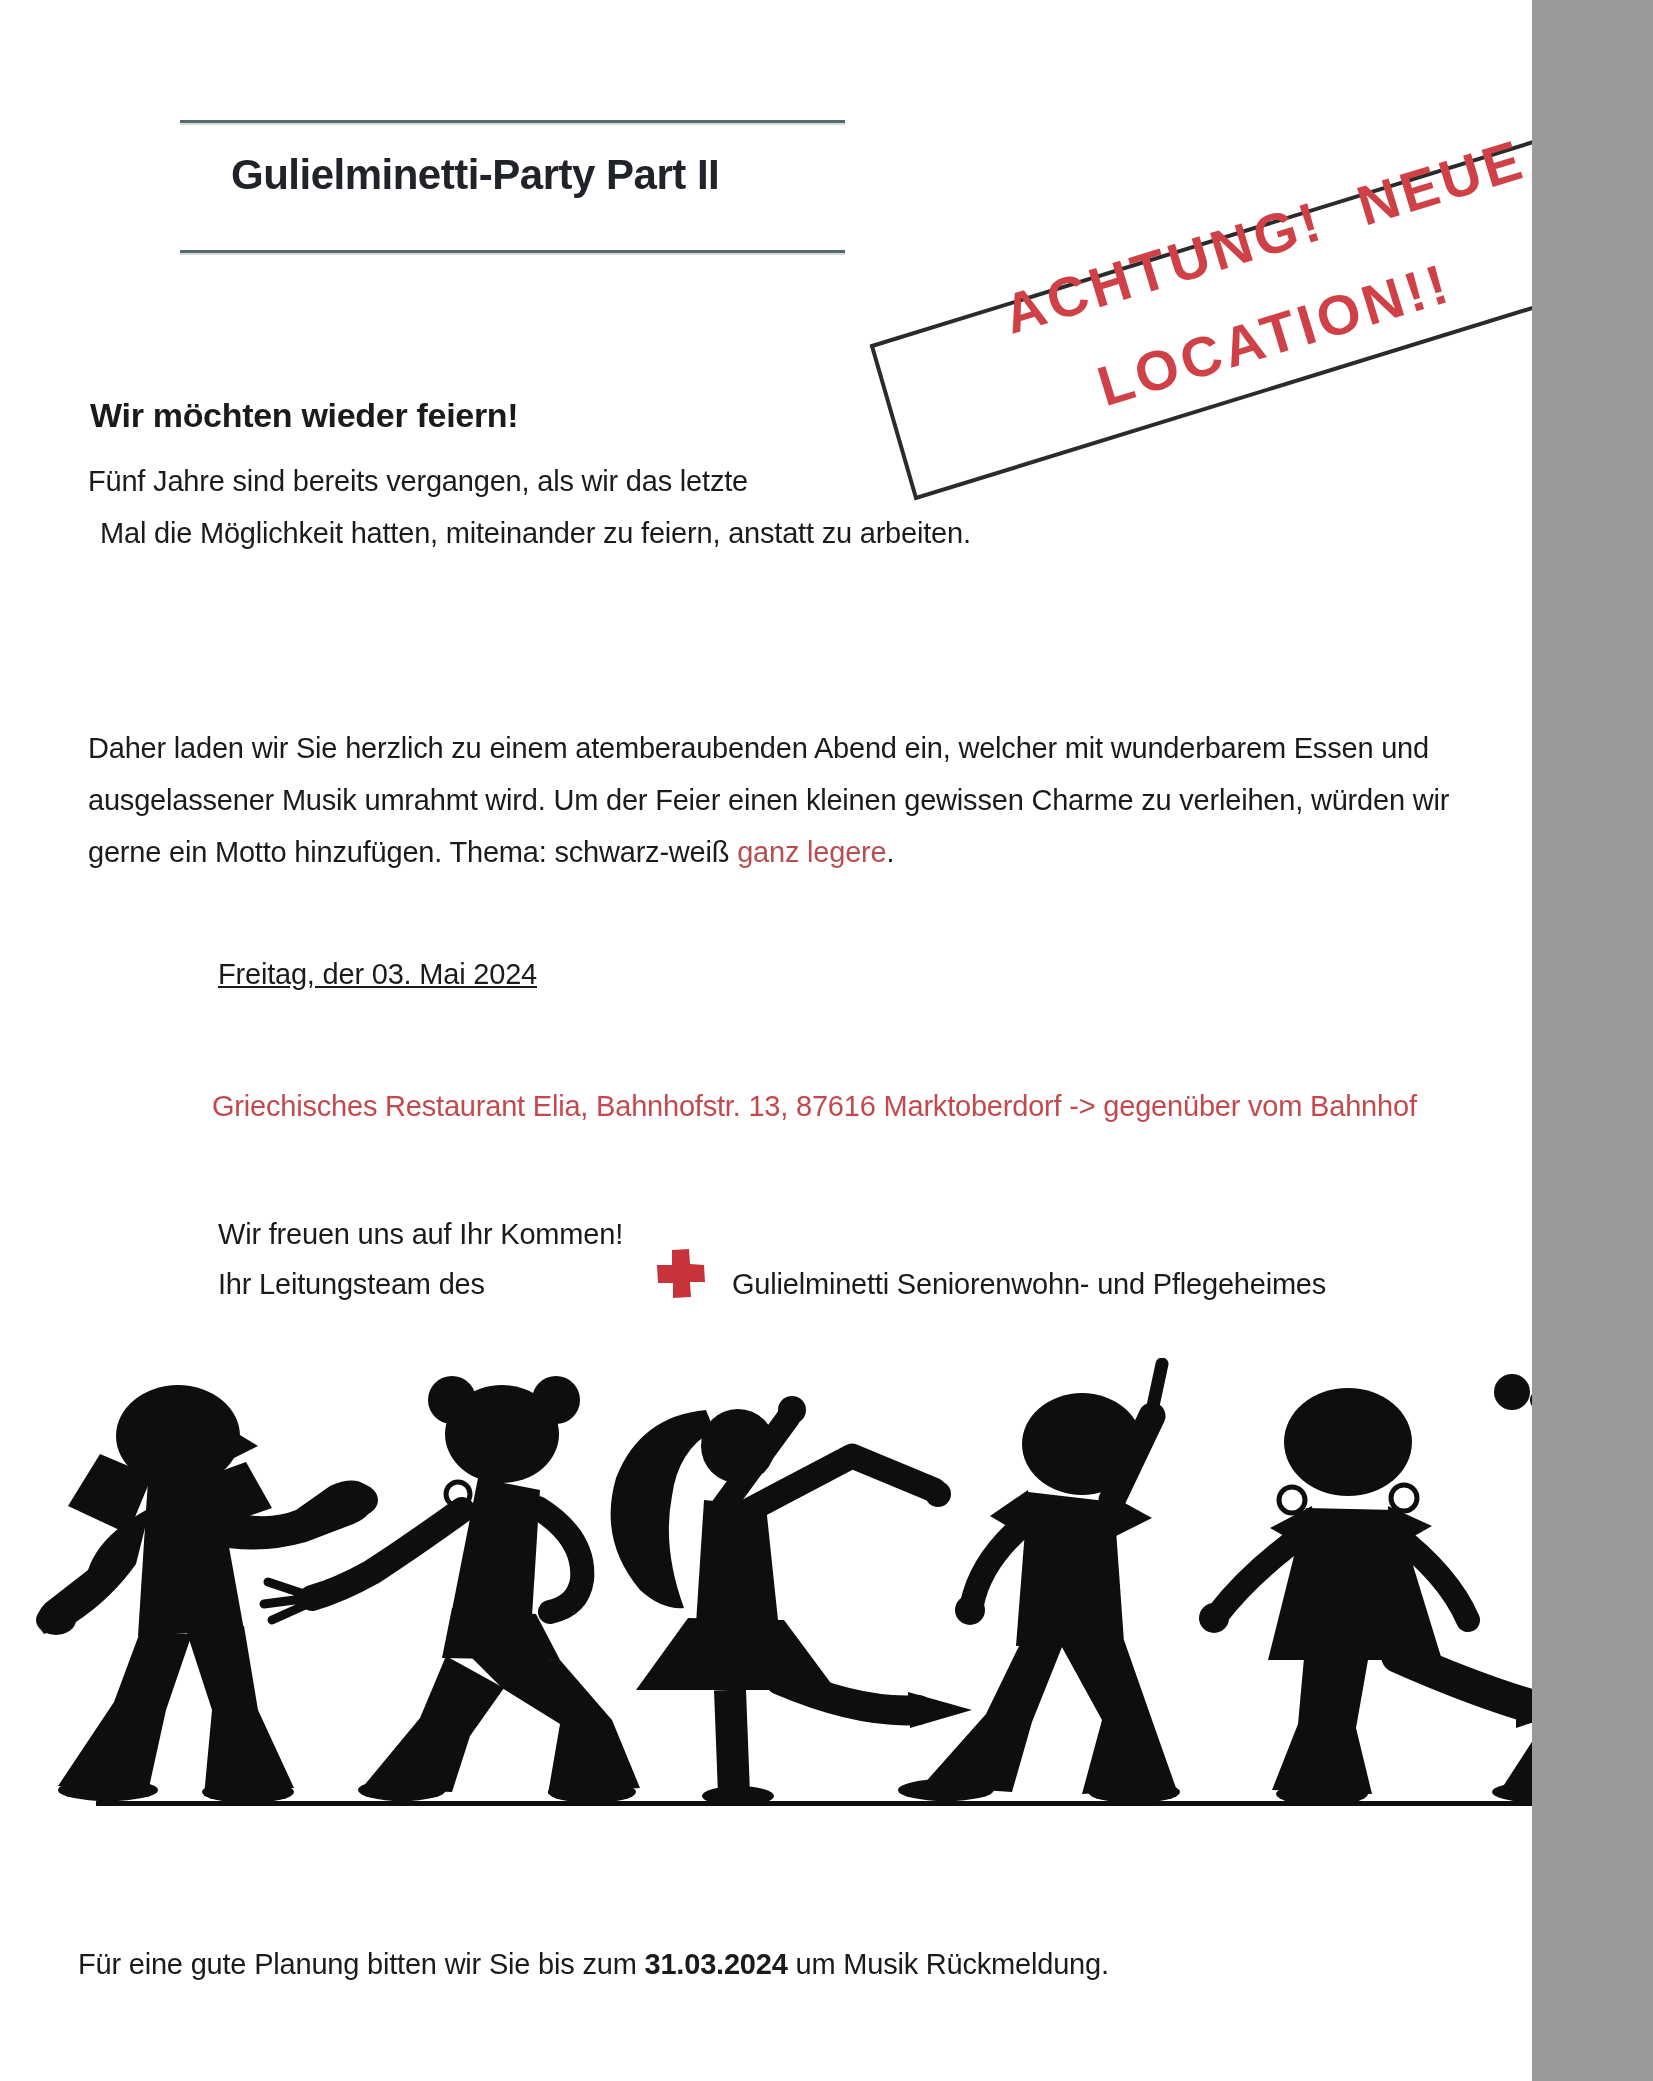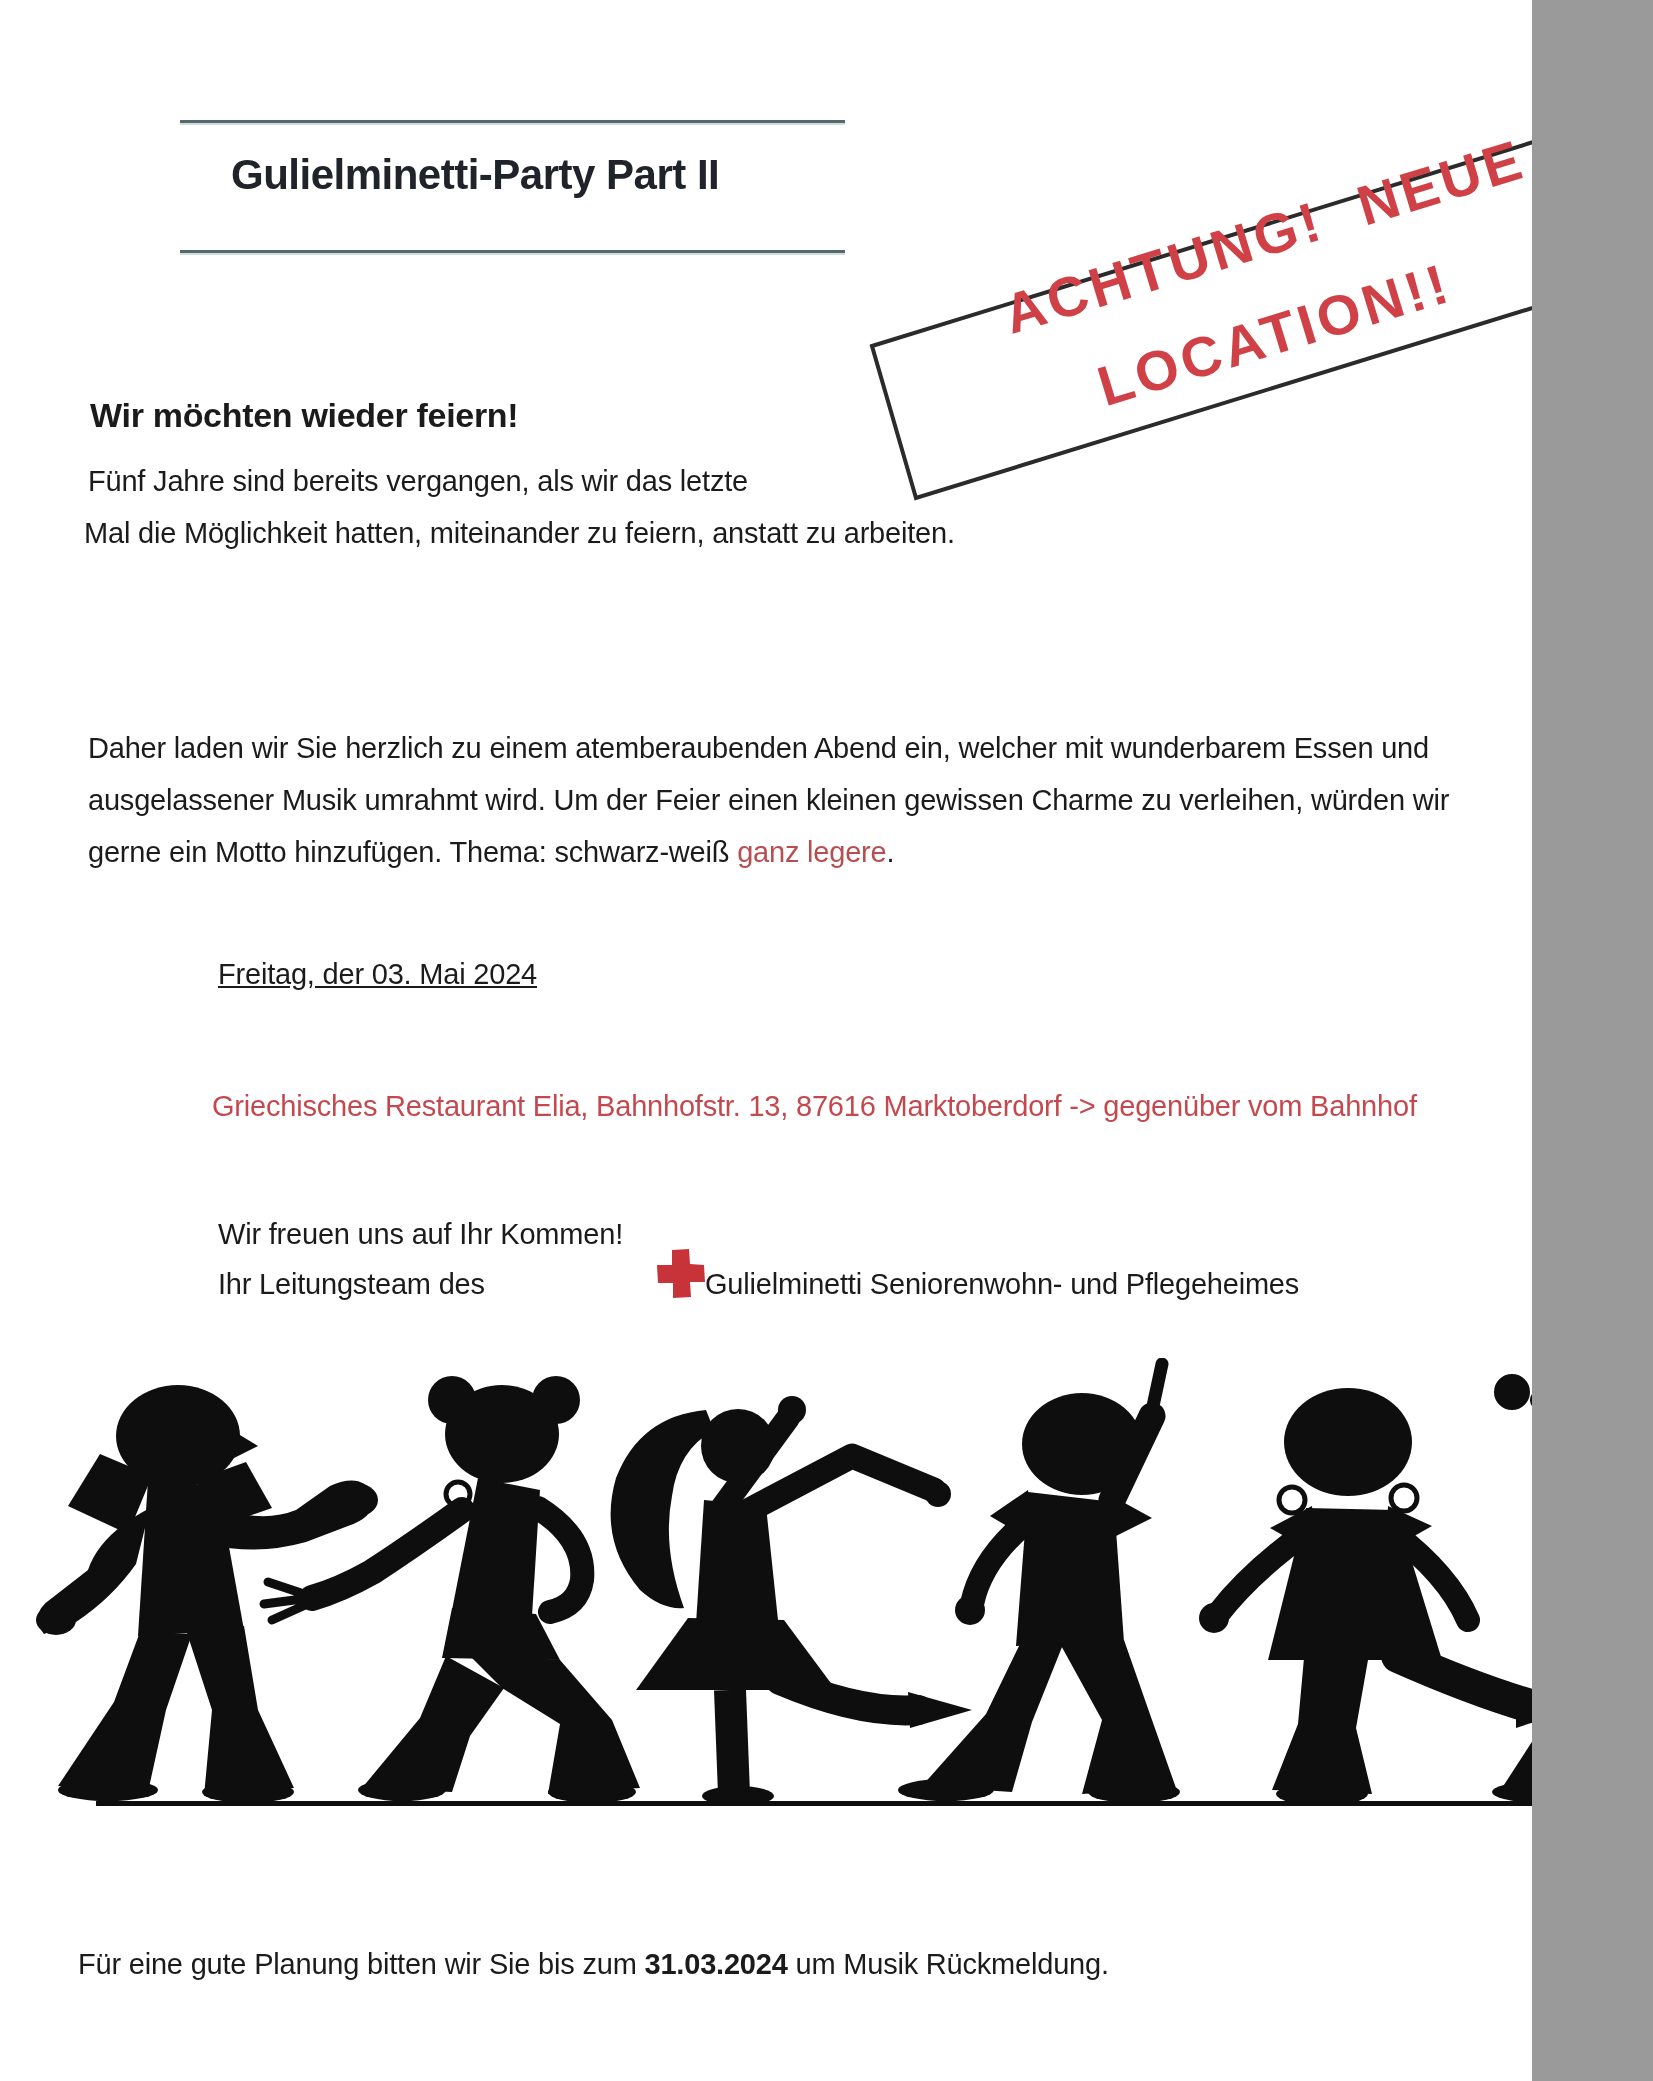--- a/index.html
+++ b/index.html
@@ -41,40 +41,40 @@
 
   <svg class="abs stamp-svg" style="left:850px;top:95px;" width="810" height="470" viewBox="0 0 810 470">
     <polygon points="22,251 771,20 799,177 66,403" fill="none" stroke="#2b2b2b" stroke-width="4"></polygon>
     <text x="420" y="160" text-anchor="middle" xml:space="preserve" transform="rotate(-17 420 160)">ACHTUNG!&nbsp; NEUE</text>
     <text x="430" y="258" text-anchor="middle" xml:space="preserve" transform="rotate(-17 430 258)">LOCATION!!</text>
   </svg>
 
   <div class="abs h1" style="left:90px;top:396px;">Wir möchten wieder feiern!</div>
 
   <div class="abs body-txt" style="left:88px;top:455px;">Fünf Jahre sind bereits vergangen, als wir das letzte</div>
-  <div class="abs body-txt" style="left:84px;top:507px;">Mal die Möglichkeit hatten, miteinander zu feiern, anstatt zu arbeiten.</div>
+  <div class="abs body-txt" style="left:100px;top:507px;">Mal die Möglichkeit hatten, miteinander zu feiern, anstatt zu arbeiten.</div>
 
 
   <div class="abs body-txt" style="left:88px;top:722px;">Daher laden wir Sie herzlich zu einem atemberaubenden Abend ein, welcher mit wunderbarem Essen und</div>
   <div class="abs body-txt" style="left:88px;top:774px;">ausgelassener Musik umrahmt wird. Um der Feier einen kleinen gewissen Charme zu verleihen, würden wir</div>
   <div class="abs body-txt" style="left:88px;top:826px;">
     <span>gerne ein Motto hinzufügen. Thema: schwarz-weiß </span><span class="soft-red">ganz legere</span><span>.</span>
   </div>
 
   <div class="abs body-txt" style="left:218px;top:948px;text-decoration:underline;">Freitag, der 03. Mai 2024</div>
   <div class="abs body-txt red-txt" style="left:212px;top:1080px;">Griechisches Restaurant Elia, Bahnhofstr. 13, 87616 Marktoberdorf -&gt; gegenüber vom Bahnhof</div>
 
   <div class="abs body-txt" style="left:218px;top:1208px;">Wir freuen uns auf Ihr Kommen!</div>
   <div class="abs body-txt" style="left:218px;top:1258px;">Ihr Leitungsteam des</div>
 
   <svg class="abs cross-svg" style="left:655px;top:1246px;" width="52" height="54" viewBox="0 0 52 54">
     <path d="M17 4 L34 3 L35 18 L49 19 L50 36 L35 36 L36 51 L18 52 L18 37 L3 37 L2 19 L17 19 Z"></path>
   </svg>
 
-  <div class="abs body-txt" style="left:705px;top:1258px;">Gulielminetti Seniorenwohn- und Pflegeheimes</div>
+  <div class="abs body-txt" style="left:732px;top:1258px;">Gulielminetti Seniorenwohn- und Pflegeheimes</div>
 
   <svg class="abs dancers-svg" style="left:0;top:1358px;" width="1653" height="460" viewBox="0 0 1653 460">
 
     <g>
       <ellipse cx="178" cy="78" rx="62" ry="51"></ellipse>
       <path d="M225 68 L258 88 L228 103 Z"></path>
       <path d="M152 118 L100 96 L68 148 L128 176 Z"></path>
       <path d="M196 122 L246 104 L272 150 L214 170 Z"></path>
       <path d="M148 122 L218 128 L244 272 L138 278 Z"></path>
       <path d="M212 148 Q262 166 296 152 L330 128 Q362 114 372 136 Q378 158 348 168 L306 184 Q256 198 208 186 Z"></path>

